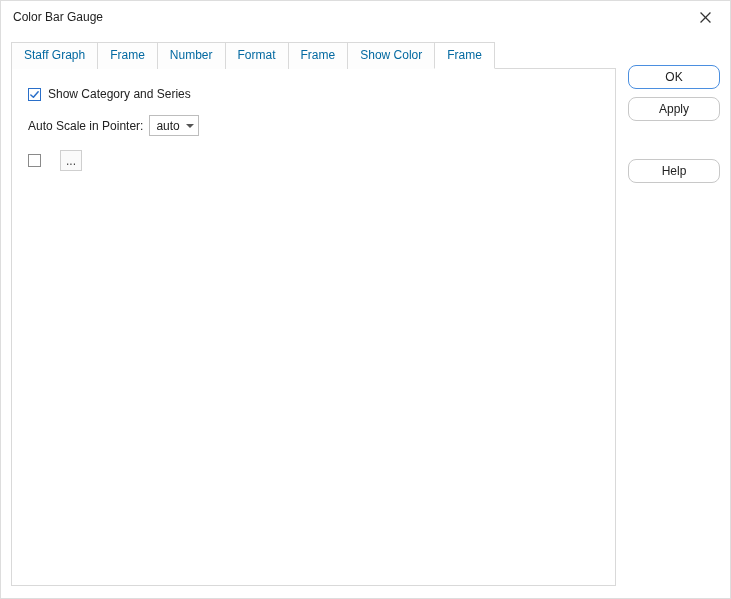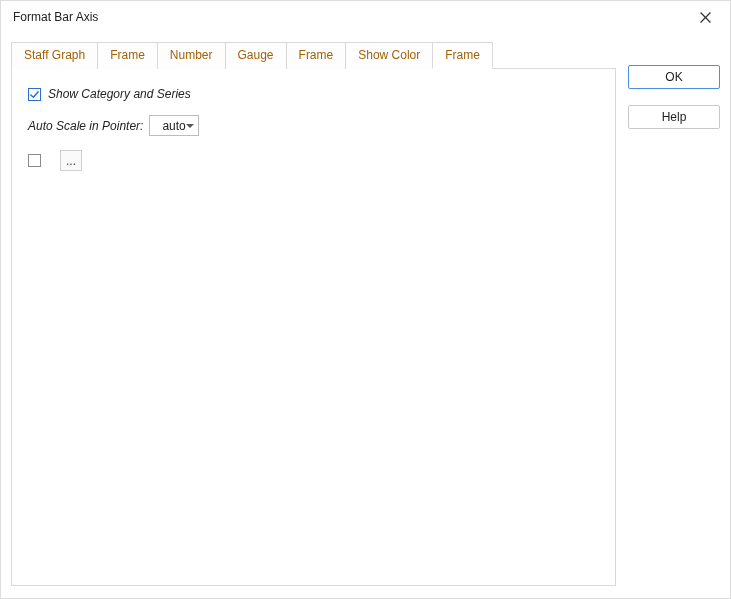--- a/index.html
+++ b/index.html
@@ -58,21 +58,21 @@
       display: flex;
       position: relative;
       z-index: 2;
     }
     .tab {
       padding: 5px 12px 6px 12px;
       border: 1px solid #d9d9d9;
       border-bottom: none;
       margin-right: -1px;
       background: #fdfdfd;
-      color: #a16207;
+      color: #0369a1;
       cursor: pointer;
       position: relative;
       top: 1px;
     }
     .tab.active {
       background: #fff;
       border-bottom: 1px solid #fff;
       z-index: 3;
     }
     .tab-panel {
@@ -103,29 +103,28 @@
     }
     .checkbox.checked svg {
       width: 11px;
       height: 11px;
       stroke: #2a6fc9;
     }
     .checkbox svg { display: none; }
     .checkbox.checked svg { display: block; }
     .label {
       color: #222;
-      font-style: italic;
     }
     .select {
       border: 1px solid #bdbdbd;
       height: 21px;
       width: 50px;
       display: flex;
       align-items: center;
-      padding: 0 4px 0 12px;
+      padding: 0 4px 0 6px;
       margin-left: 6px;
       justify-content: space-between;
       background: #fff;
       cursor: pointer;
     }
     .select-text { color: #222; }
     .select-arrow {
       width: 0; height: 0;
       border-left: 4px solid transparent;
       border-right: 4px solid transparent;
@@ -154,50 +153,50 @@
     }
     .btn {
       height: 24px;
       border: 1px solid #c8c8c8;
       background: #fff;
       display: flex;
       align-items: center;
       justify-content: center;
       cursor: pointer;
       color: #222;
-      border-radius: 2px;
+      border-radius: 8px;
     }
     .btn.primary {
       border-color: #4b8fe0;
     }
     .btn.help-gap {
-      margin-top: 8px;
+      margin-top: 30px;
     }
   </style>
 </head>
 <body>
 
 <div class="dialog">
   <div class="titlebar">
-    <span class="titlebar-title">Format Bar Axis</span>
+    <span class="titlebar-title">Color Bar Gauge</span>
     <div class="close-btn">
       <svg viewBox="0 0 10 10">
         <line x1="0.5" y1="0.5" x2="9.5" y2="9.5" stroke="#333" stroke-width="1.1"></line>
         <line x1="9.5" y1="0.5" x2="0.5" y2="9.5" stroke="#333" stroke-width="1.1"></line>
       </svg>
     </div>
   </div>
 
   <div class="body">
     <div class="left-col">
       <div class="tabs">
         <div class="tab">Staff Graph</div>
         <div class="tab">Frame</div>
         <div class="tab">Number</div>
-        <div class="tab">Gauge</div>
+        <div class="tab">Format</div>
         <div class="tab">Frame</div>
         <div class="tab">Show Color</div>
         <div class="tab active">Frame</div>
       </div>
 
       <div class="tab-panel">
         <div class="row">
           <div class="checkbox checked">
             <svg viewBox="0 0 12 12">
               <polyline points="2,6.5 4.8,9 10,3" fill="none" stroke-width="1.6" stroke-linecap="round" stroke-linejoin="round"></polyline>
@@ -218,16 +217,17 @@
           <div class="checkbox">
             
           </div>
           <div class="ellipsis-btn">...</div>
         </div>
       </div>
     </div>
 
     <div class="right-col">
       <div class="btn primary">OK</div>
+      <div class="btn">Apply</div>
       <div class="btn help-gap">Help</div>
     </div>
   </div>
 </div>
 
 </body></html>

